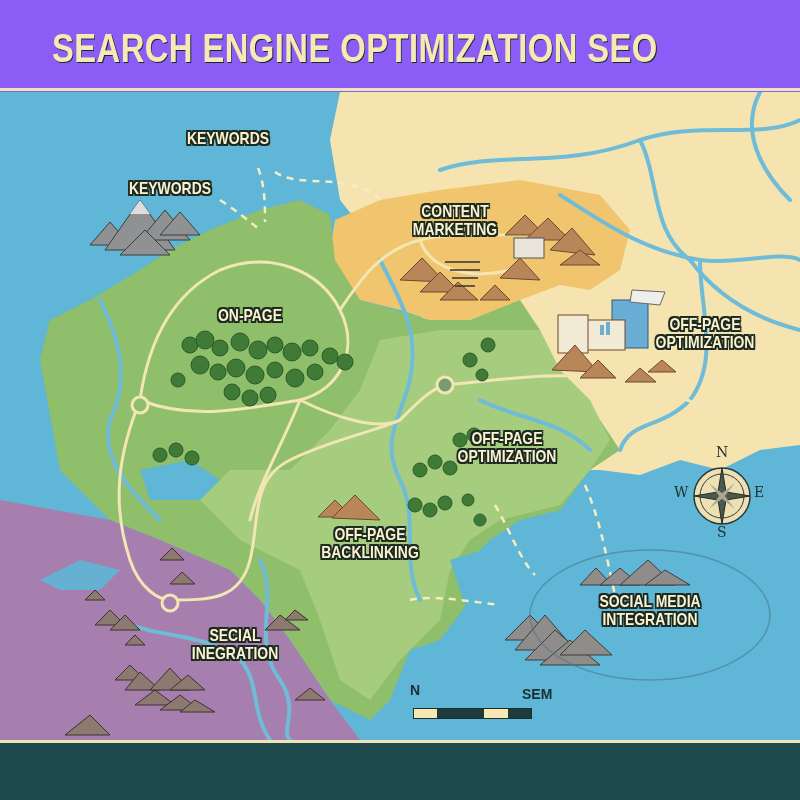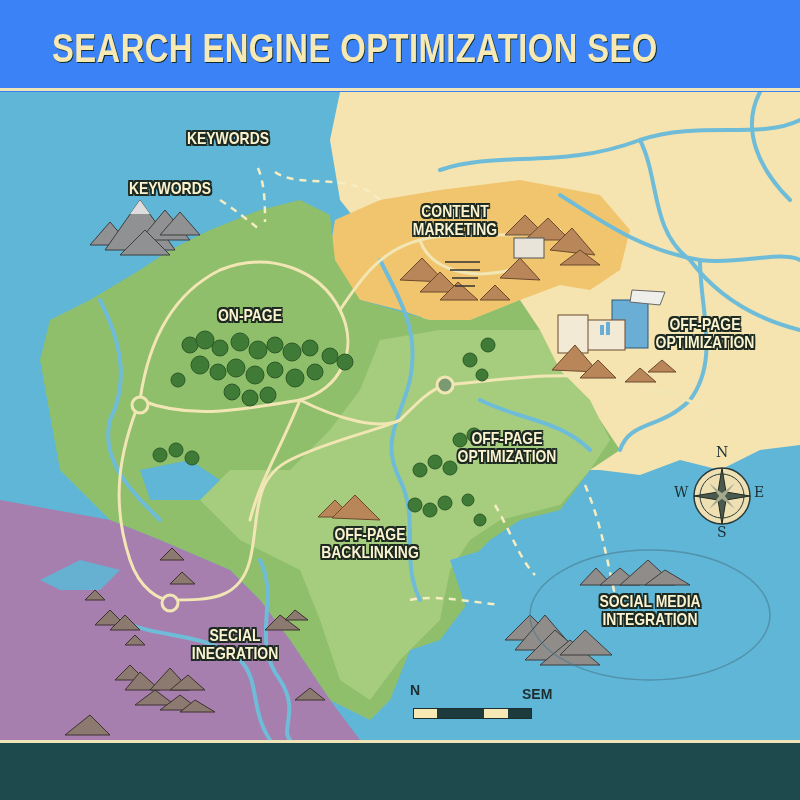--- a/index.html
+++ b/index.html
@@ -1,17 +1,17 @@
 <!DOCTYPE html>
 <html><head>
 <meta charset="utf-8">
 <style>
   html,body{margin:0;padding:0;}
   body{width:800px;height:800px;overflow:hidden;background:#1f4a4d;font-family:"Liberation Sans",sans-serif;}
-  .frame{position:relative;width:800px;height:800px;background:#3b82f6;}
+  .frame{position:relative;width:800px;height:800px;background:#8b5cf6;}
   .title-bar{position:absolute;left:0;top:0;width:800px;height:90px;display:flex;align-items:center;}
   .title{position:absolute;left:52px;top:26px;font-family:"Liberation Sans",sans-serif;font-weight:bold;font-size:40px;letter-spacing:0.5px;color:#f6e9b4;transform:scaleX(0.82);transform-origin:left center;white-space:nowrap;text-shadow:1px 1px 0 #0f2a2c;}
   .map-area{position:absolute;left:0;top:92px;width:800px;height:648px;}
   .map-area svg{display:block;}
   .map-border-top{position:absolute;left:0;top:88px;width:800px;height:3px;background:#efe3b8;}
   .map-border-bottom{position:absolute;left:0;top:740px;width:800px;height:3px;background:#efe3b8;}
   .bottom-bar{position:absolute;left:0;top:743px;width:800px;height:57px;background:#1f4a4d;}
   .label{position:absolute;font-family:"Liberation Sans",sans-serif;font-weight:bold;color:#fbf3cf;text-align:center;line-height:1.05;white-space:nowrap;
     text-shadow:-2px -2px 0 #1d2a22,2px -2px 0 #1d2a22,-2px 2px 0 #1d2a22,2px 2px 0 #1d2a22,0 2px 0 #1d2a22,2px 0 0 #1d2a22,-2px 0 0 #1d2a22,0 -2px 0 #1d2a22;
     transform:scaleX(0.82);transform-origin:center center;}

